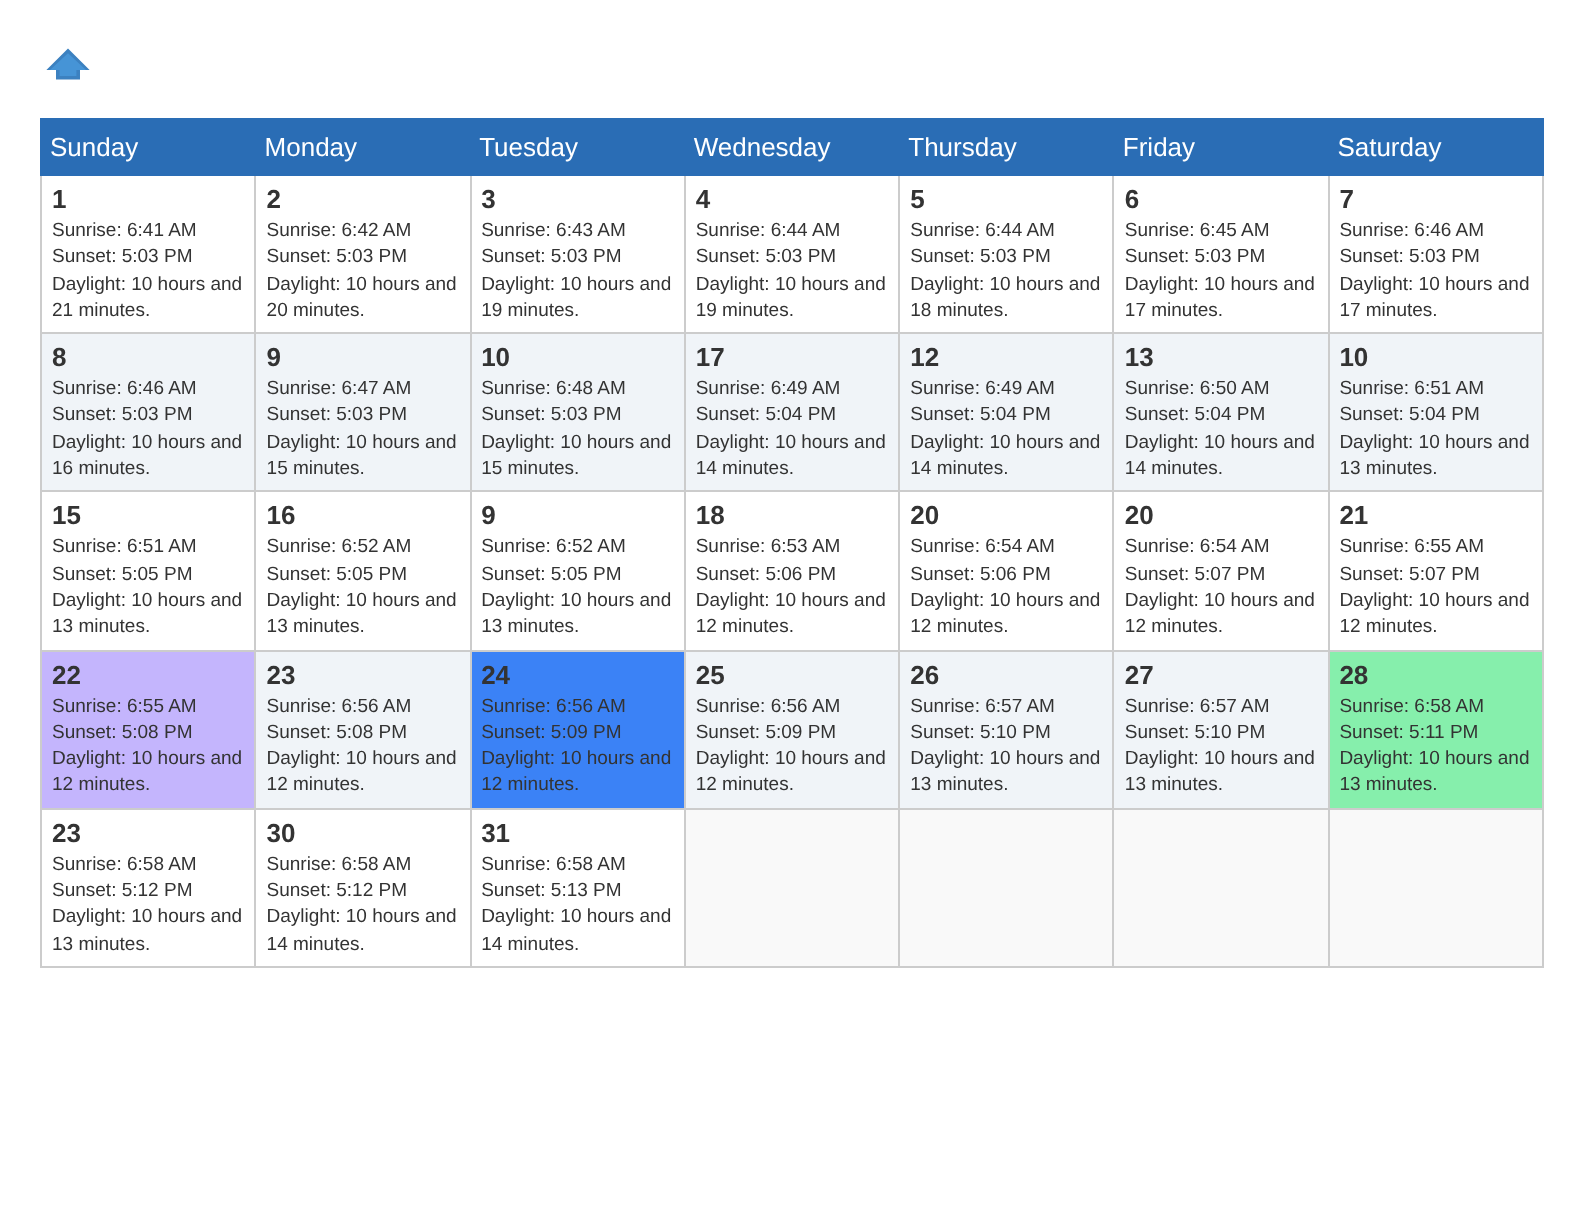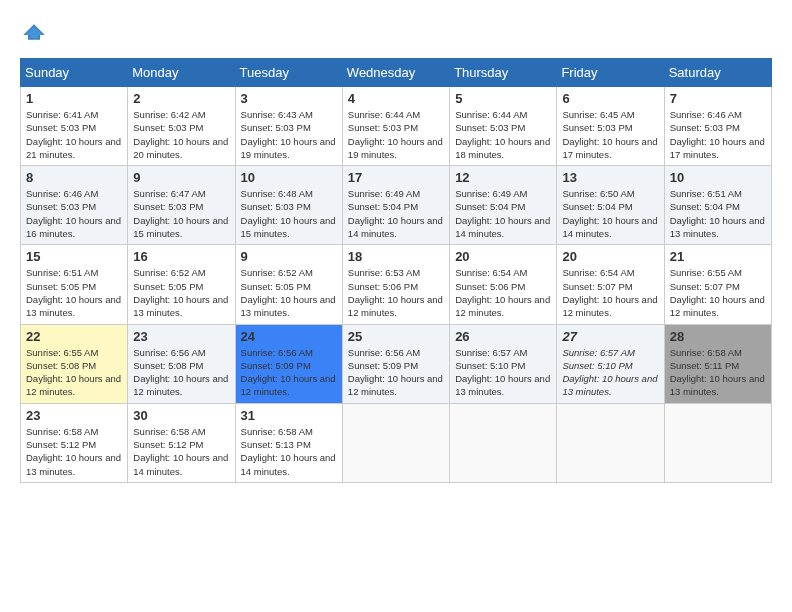--- a/index.html
+++ b/index.html
@@ -207,45 +207,45 @@
         <td>
           <span class="day-number">20</span>
           <div class="day-info">Sunrise: 6:54 AM<br>Sunset: 5:07 PM<br>Daylight: 10 hours and 12 minutes.</div>
         </td>
         <td>
           <span class="day-number">21</span>
           <div class="day-info">Sunrise: 6:55 AM<br>Sunset: 5:07 PM<br>Daylight: 10 hours and 12 minutes.</div>
         </td>
       </tr>
       <tr class="week-row">
-        <td style="background: #fef9c3;">
+        <td style="background: #c4b5fd;">
           <span class="day-number">22</span>
           <div class="day-info">Sunrise: 6:55 AM<br>Sunset: 5:08 PM<br>Daylight: 10 hours and 12 minutes.</div>
         </td>
         <td style="background: rgb(240, 244, 248);">
           <span class="day-number">23</span>
           <div class="day-info">Sunrise: 6:56 AM<br>Sunset: 5:08 PM<br>Daylight: 10 hours and 12 minutes.</div>
         </td>
         <td style="background: #3b82f6;">
           <span class="day-number">24</span>
           <div class="day-info">Sunrise: 6:56 AM<br>Sunset: 5:09 PM<br>Daylight: 10 hours and 12 minutes.</div>
         </td>
         <td style="background: rgb(240, 244, 248);">
           <span class="day-number">25</span>
           <div class="day-info">Sunrise: 6:56 AM<br>Sunset: 5:09 PM<br>Daylight: 10 hours and 12 minutes.</div>
         </td>
         <td style="background: rgb(240, 244, 248);">
           <span class="day-number">26</span>
           <div class="day-info">Sunrise: 6:57 AM<br>Sunset: 5:10 PM<br>Daylight: 10 hours and 13 minutes.</div>
         </td>
-        <td style="background: rgb(240, 244, 248); font-style: italic;">
+        <td style="background: rgb(240, 244, 248);">
           <span class="day-number">27</span>
           <div class="day-info">Sunrise: 6:57 AM<br>Sunset: 5:10 PM<br>Daylight: 10 hours and 13 minutes.</div>
         </td>
-        <td style="background: #a3a3a3;">
+        <td style="background: #86efac;">
           <span class="day-number">28</span>
           <div class="day-info">Sunrise: 6:58 AM<br>Sunset: 5:11 PM<br>Daylight: 10 hours and 13 minutes.</div>
         </td>
       </tr>
       <tr class="week-row">
         <td>
           <span class="day-number">23</span>
           <div class="day-info">Sunrise: 6:58 AM<br>Sunset: 5:12 PM<br>Daylight: 10 hours and 13 minutes.</div>
         </td>
         <td>

